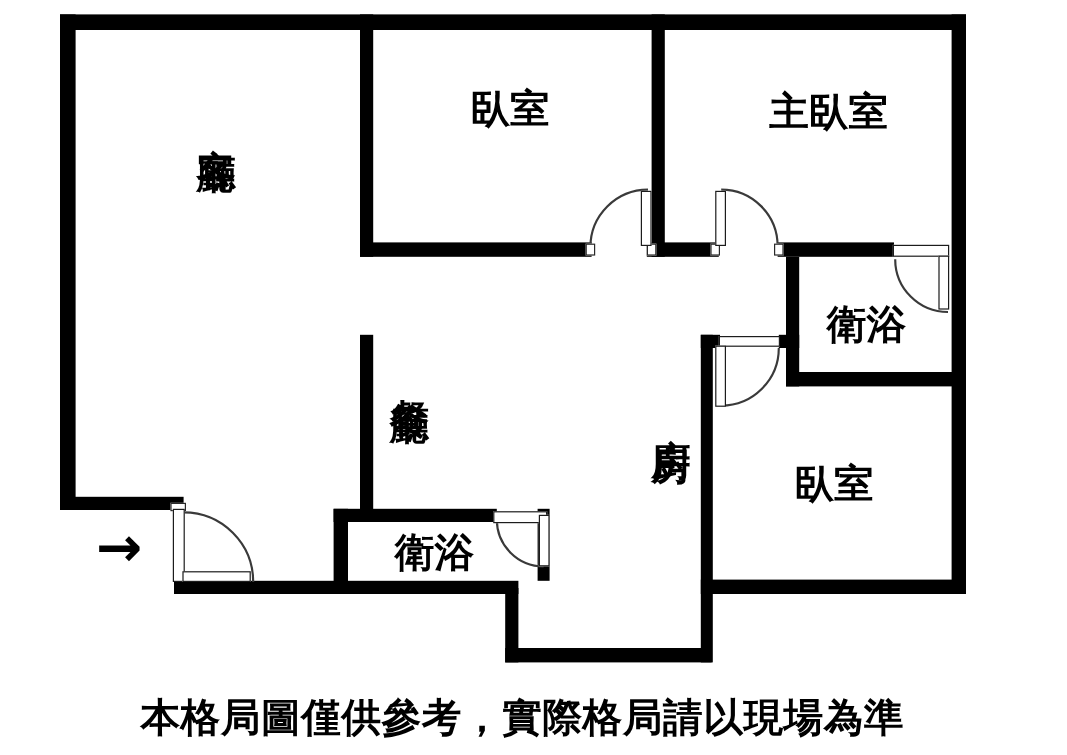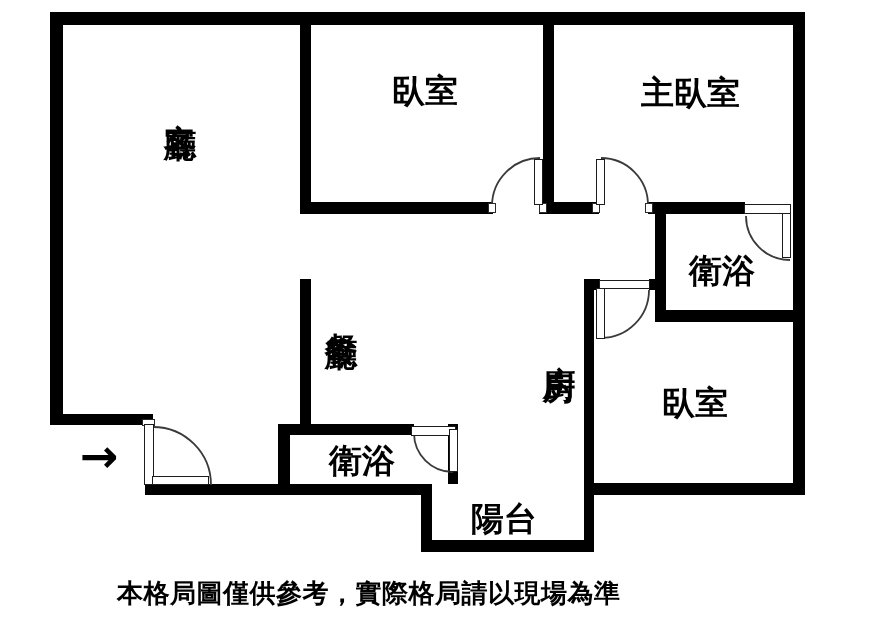--- a/index.html
+++ b/index.html
@@ -47,21 +47,21 @@
   }
   .arrow{
     position:absolute;
     font-size:46px;
     font-weight:700;
     line-height:1;
     color:var(--text);
   }
   .caption{
     position:absolute;
-    font-size:26px;
+    font-size:33px;
     font-weight:700;
     letter-spacing:0.5px;
     color:var(--text);
     white-space:nowrap;
   }
 </style>
 </head>
 <body>
 
 <div class="floorplan">
@@ -125,19 +125,18 @@
   <div class="leaf" style="left:449px;top:429px;width:9px;height:43px;"></div>
 
   <div class="label v" style="left:164px;top:97px;">客廳</div>
   <div class="label" style="left:392px;top:74px;">臥室</div>
   <div class="label" style="left:641px;top:76px;">主臥室</div>
   <div class="label" style="left:689px;top:254px;">衛浴</div>
   <div class="label v" style="left:325px;top:306px;">餐廳</div>
   <div class="label v" style="left:543px;top:339px;">廚房</div>
   <div class="label" style="left:662px;top:386px;">臥室</div>
   <div class="label" style="left:329px;top:444px;">衛浴</div>
-  <div class="label" style="left:471px;top:502px;">陽台</div>
 
   <div class="arrow" style="left:80px;top:433px;">→</div>
 
   <div class="caption" style="left:117px;top:576px;">本格局圖僅供參考，實際格局請以現場為準</div>
 
 </div>
 
 </body></html>

